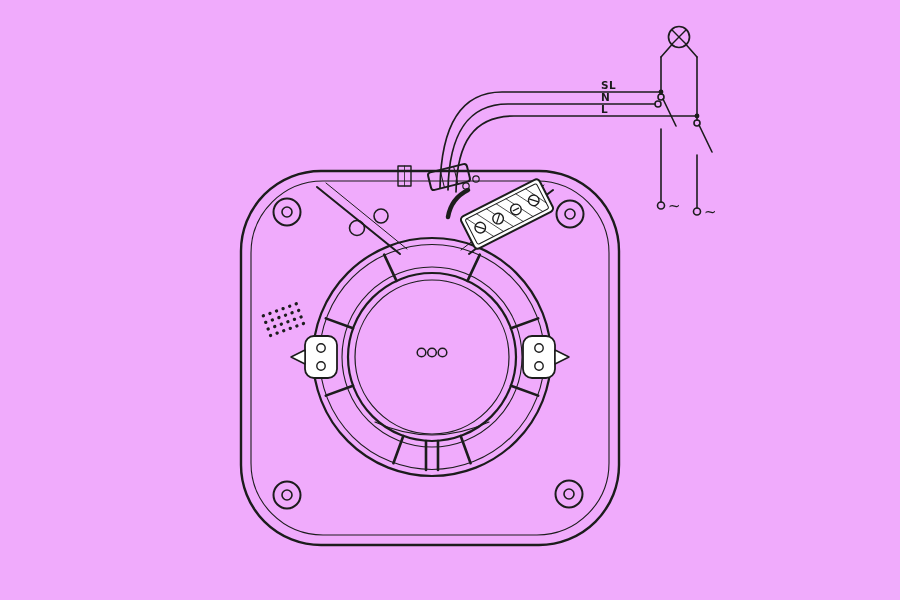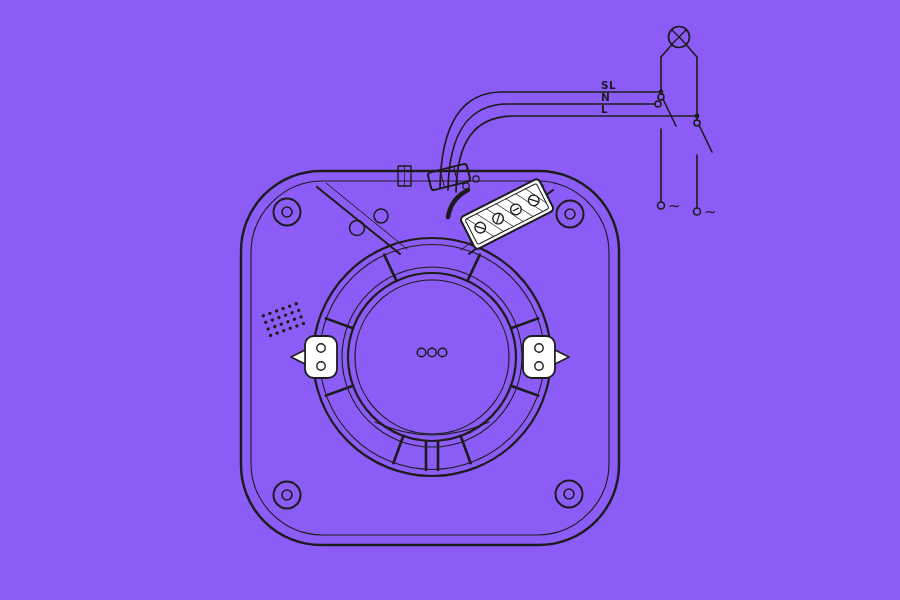--- a/index.html
+++ b/index.html
@@ -1,16 +1,16 @@
 <!DOCTYPE html>
 <html><head>
 <meta charset="utf-8">
 <style>
   html,body{margin:0;padding:0;background:#ffffff;}
-  .stage{position:relative;width:900px;height:600px;background:#8b5cf6;overflow:hidden;}
+  .stage{position:relative;width:900px;height:600px;background:#f0abfc;overflow:hidden;}
   svg{display:block;}
   text{font-family:"DejaVu Sans", sans-serif;}
   .wire-label{font-size:10.5px;font-weight:600;letter-spacing:.4px;}
   .supply-mark{font-size:15px;font-weight:400;}
 </style>
 </head>
 <body>
 
 <div class="stage">
 <svg width="900" height="600" viewBox="0 0 900 600">

